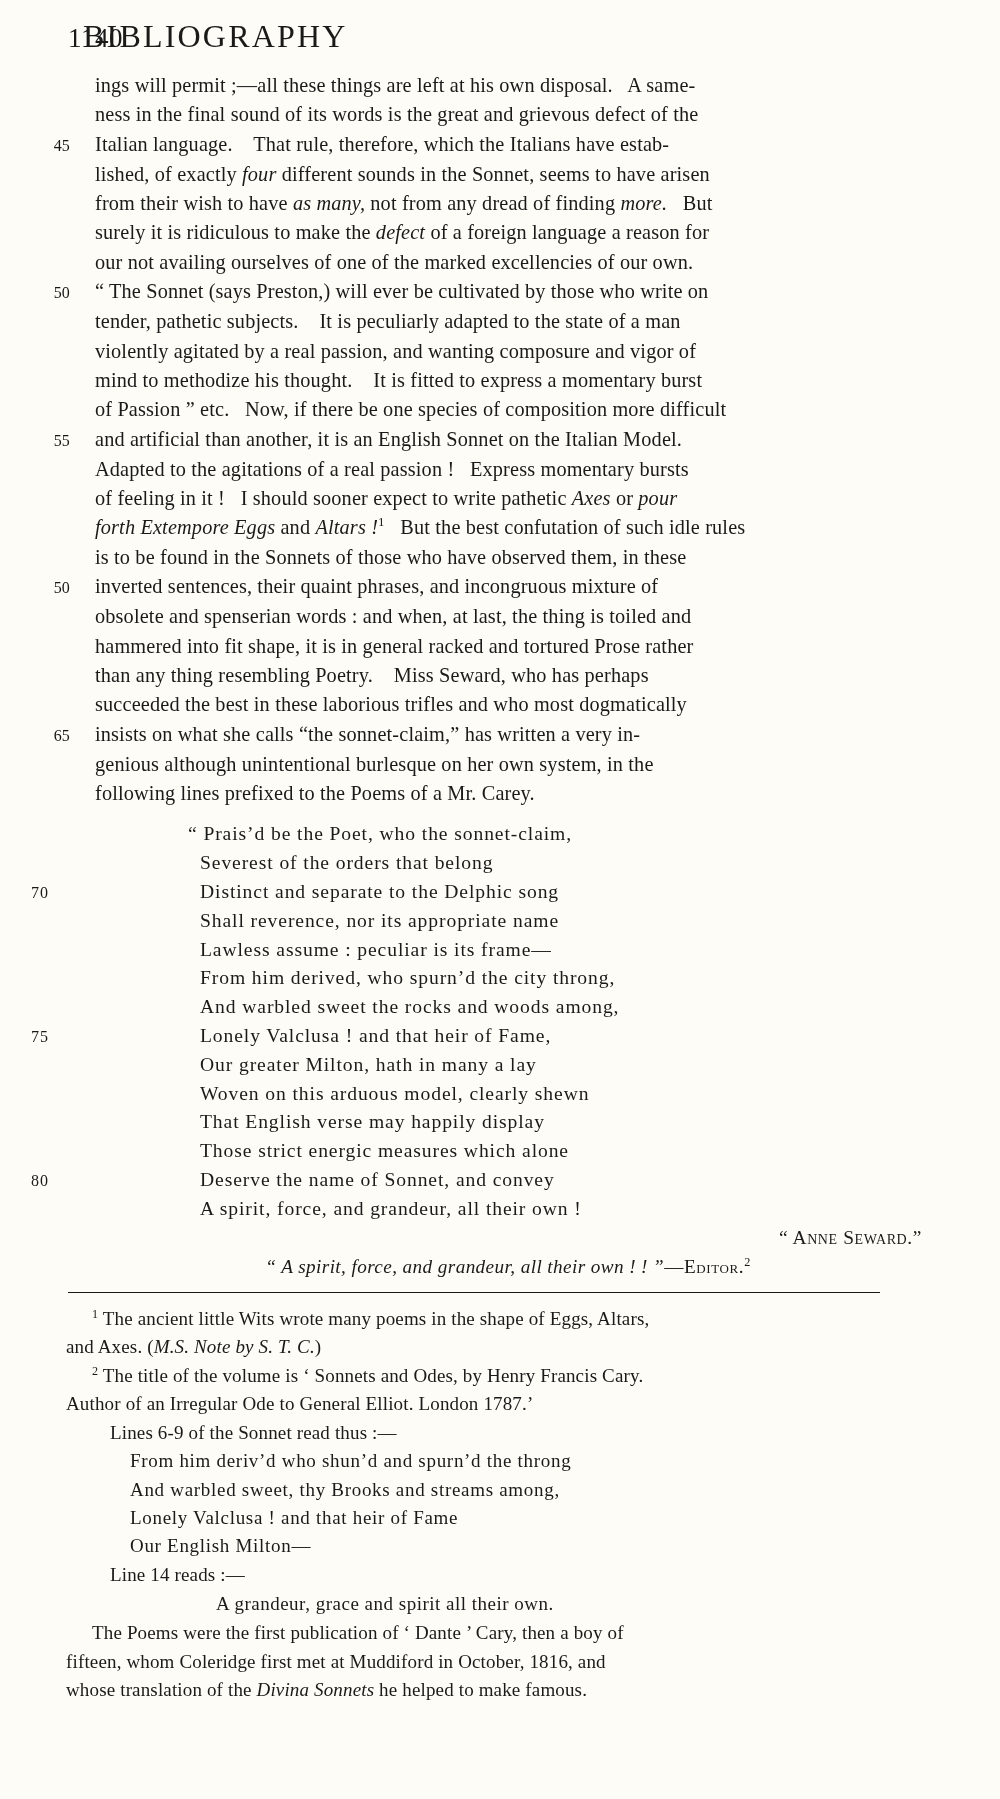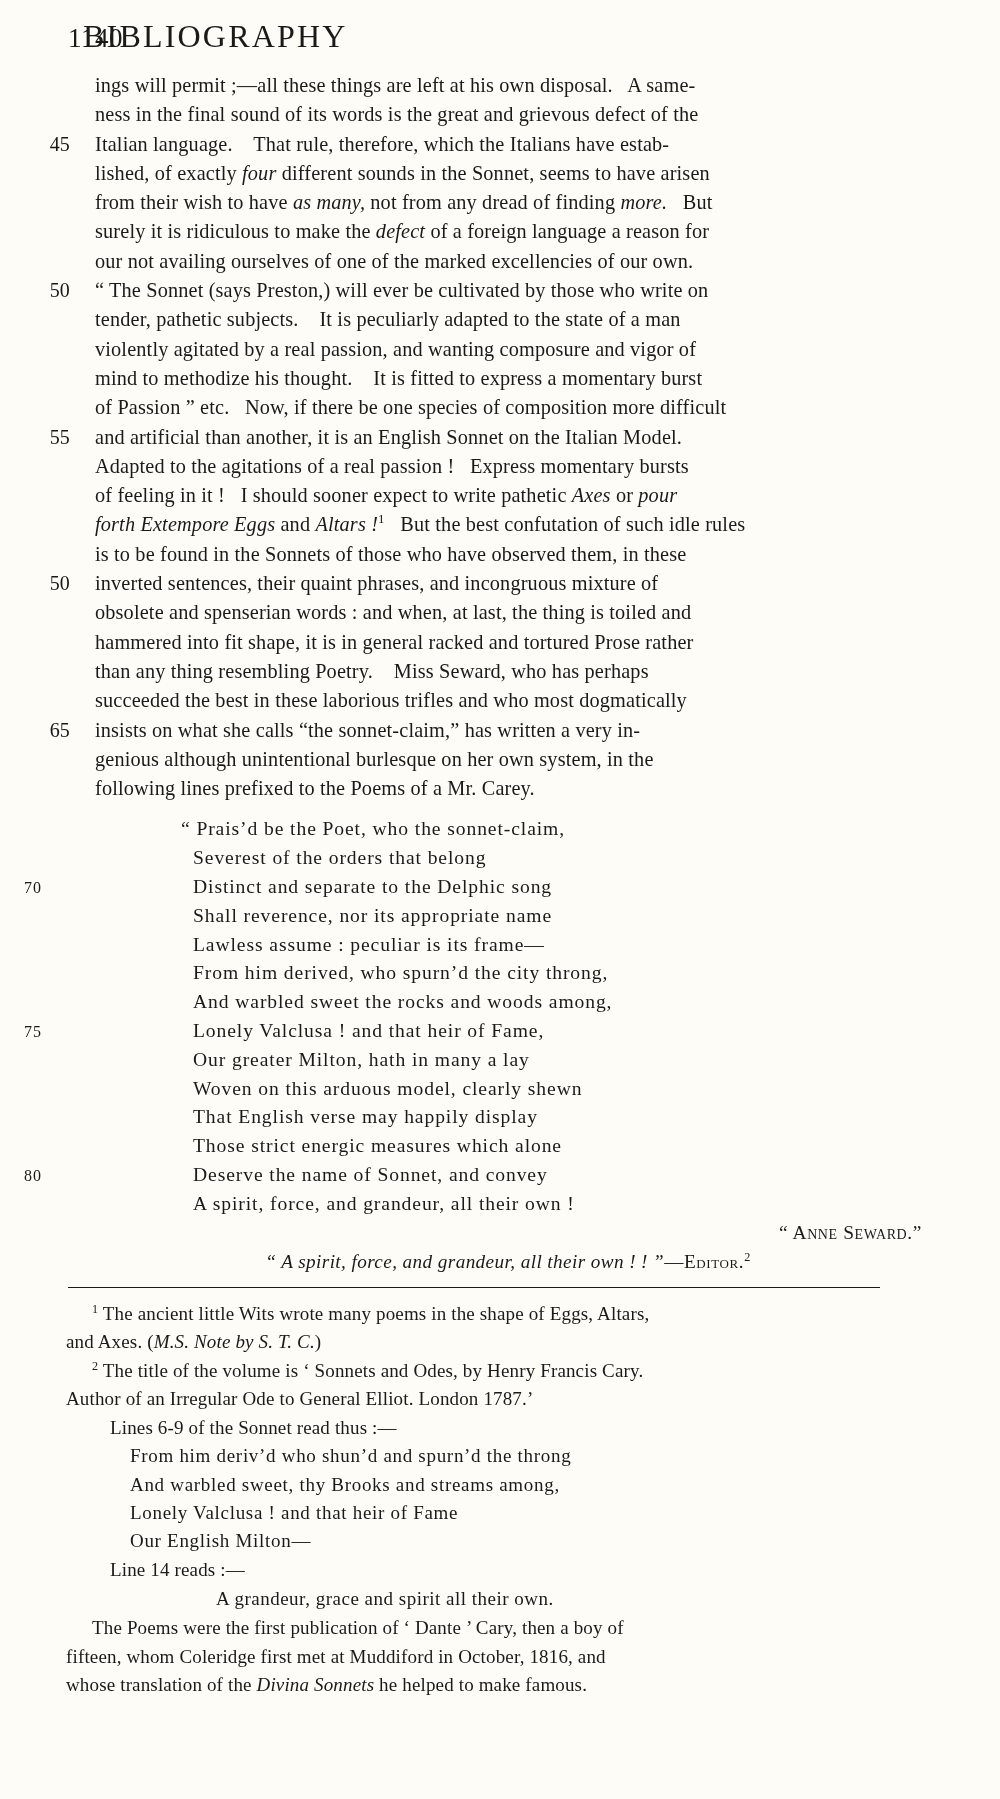--- a/index.html
+++ b/index.html
@@ -51,21 +51,21 @@
     display: flex;
     align-items: baseline;
     font-size: 20.3px;
     line-height: 29.3px;
     letter-spacing: 0.15px;
   }
   .lnum {
     width: 30px;
     min-width: 30px;
     text-align: right;
-    font-size: 20px;
+    font-size: 16px;
     padding-right: 9px;
     color: #181816;
     font-family: "Liberation Serif", serif;
   }
   .ltext {
     flex: 1;
     white-space: pre-wrap;
     text-align: justify;
     text-align-last: left;
     margin-left: 16px;
@@ -75,21 +75,21 @@
     letter-spacing: 0.6px;
   }
   sup {
     font-size: 0.64em;
     vertical-align: super;
     line-height: 0;
   }
   
   .verse {
     margin-top: 12px;
-    padding: 0 70px 0 24px;
+    padding: 0 70px 0 31px;
   }
   .vline {
     display: flex;
     align-items: baseline;
     font-size: 19.6px;
     line-height: 28.6px;
     letter-spacing: 0.9px;
   }
   .vnum {
     width: 30px;

